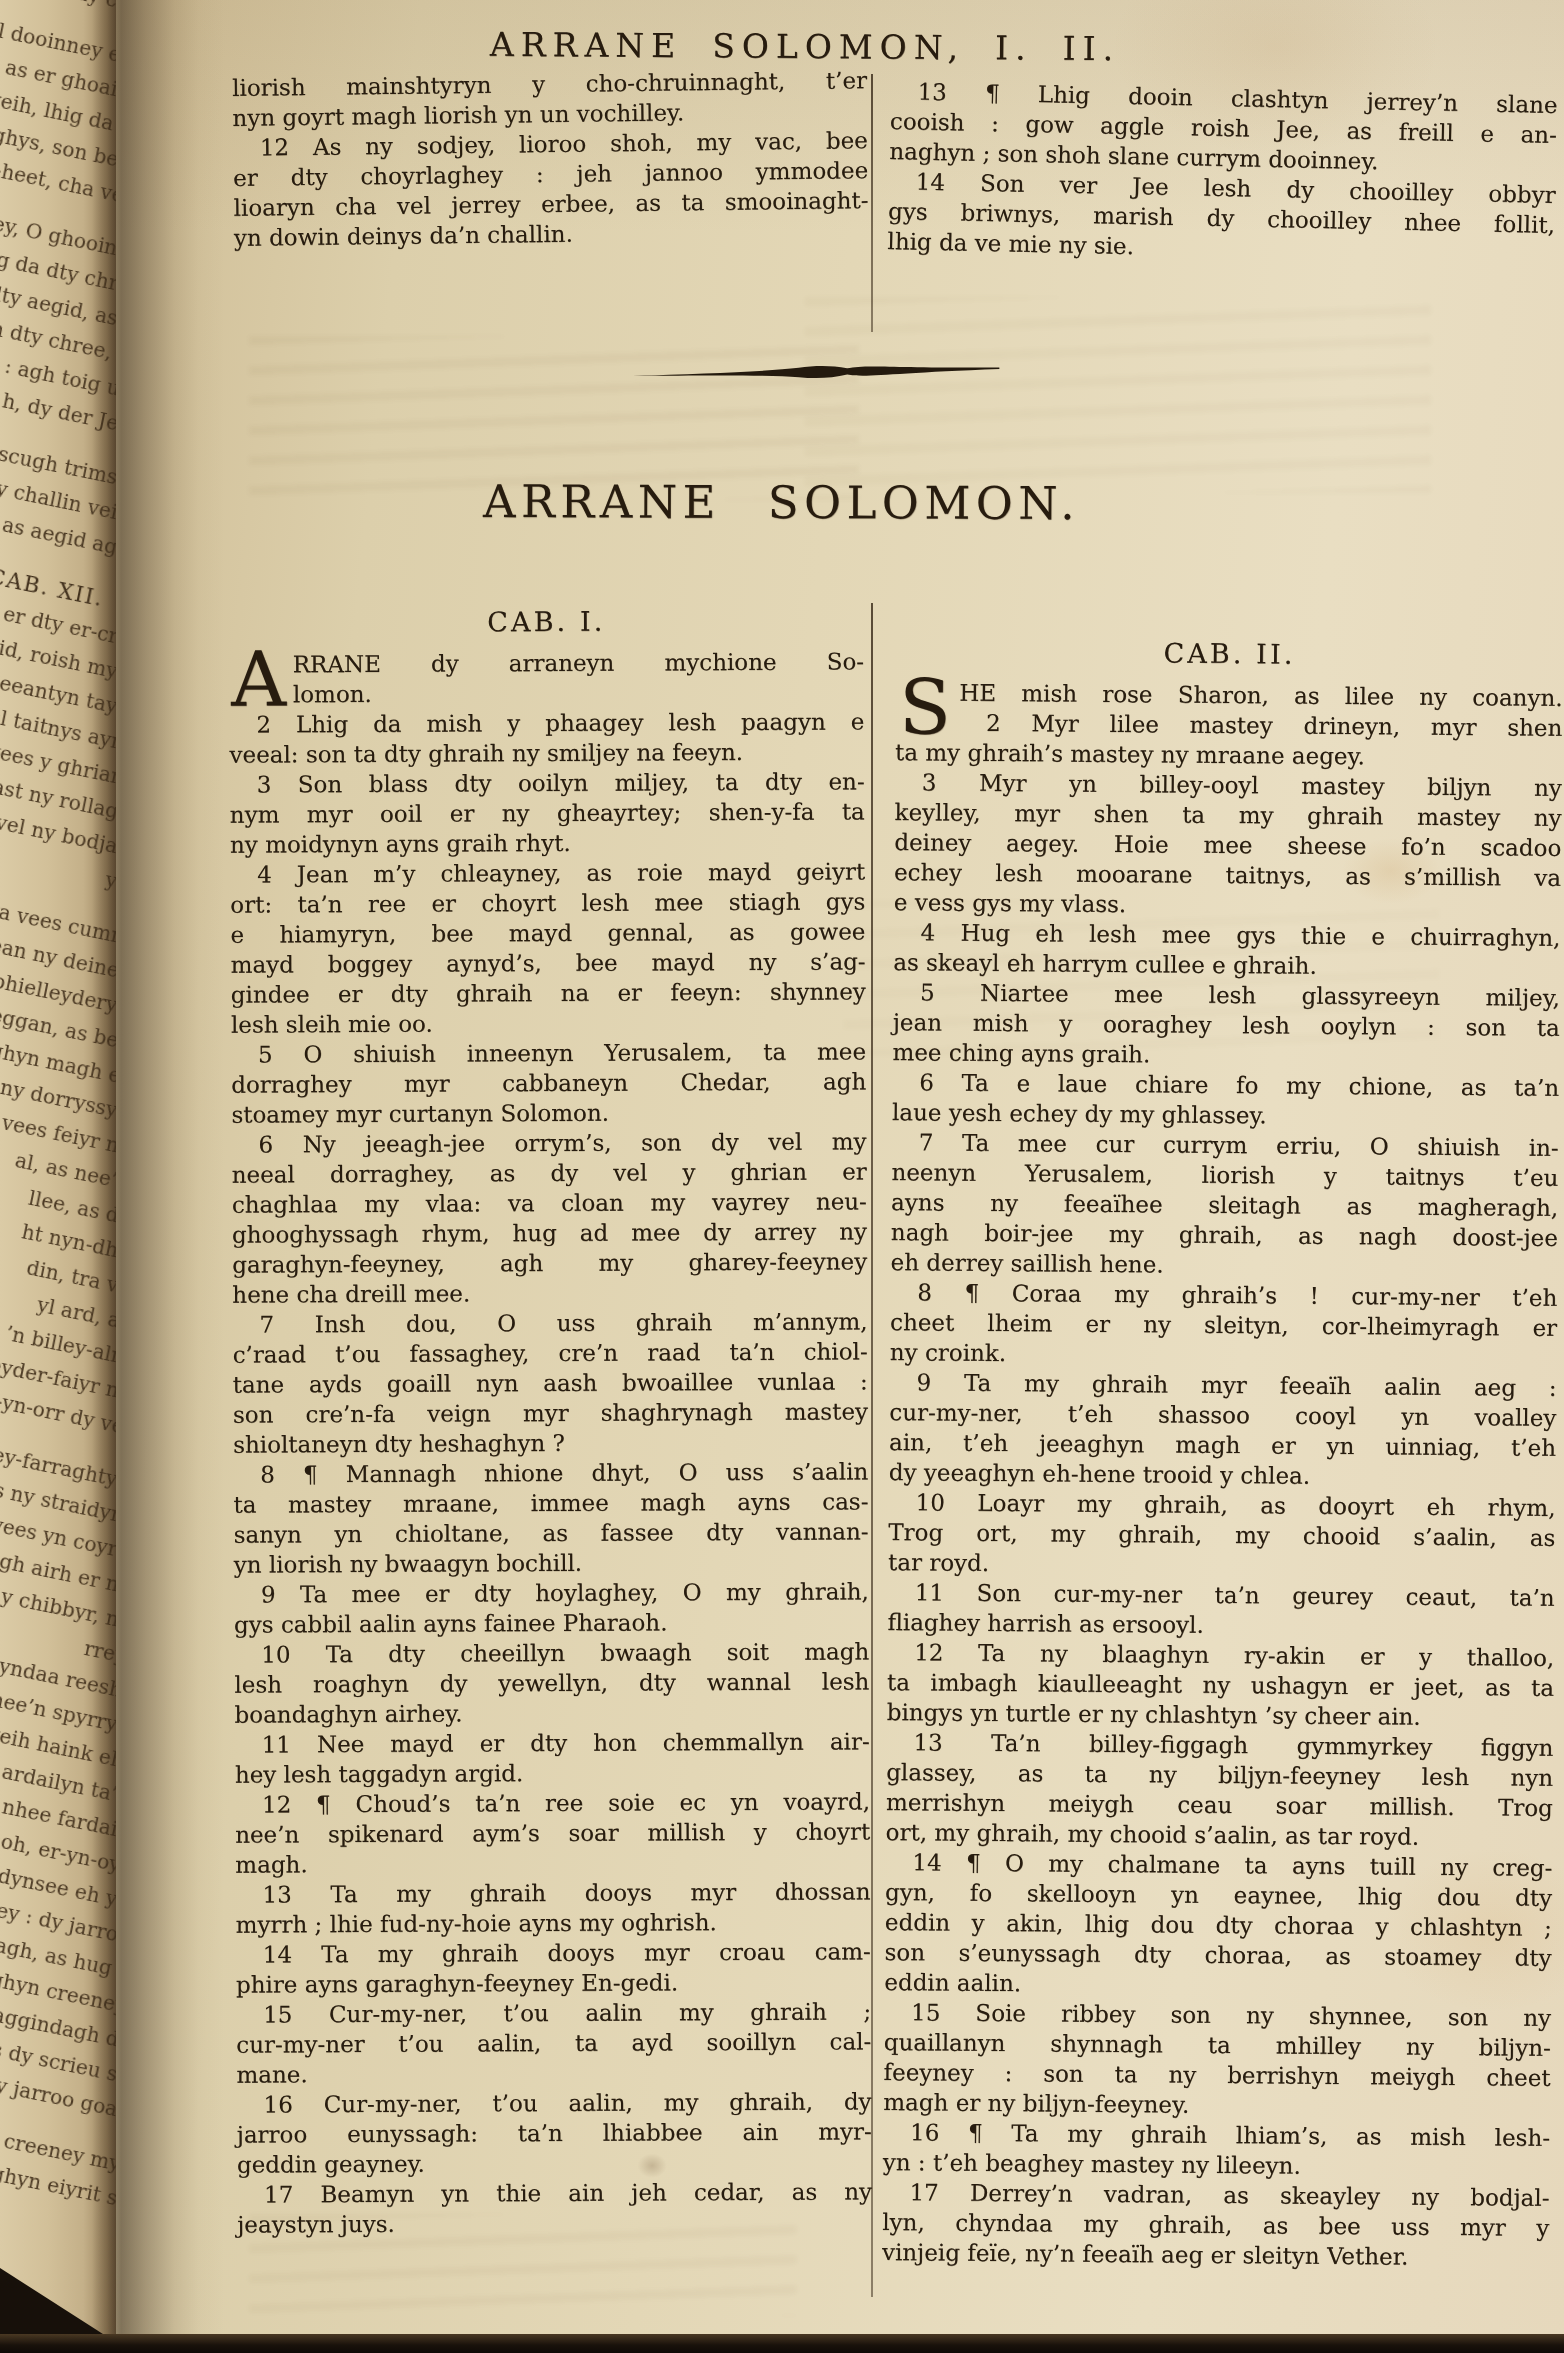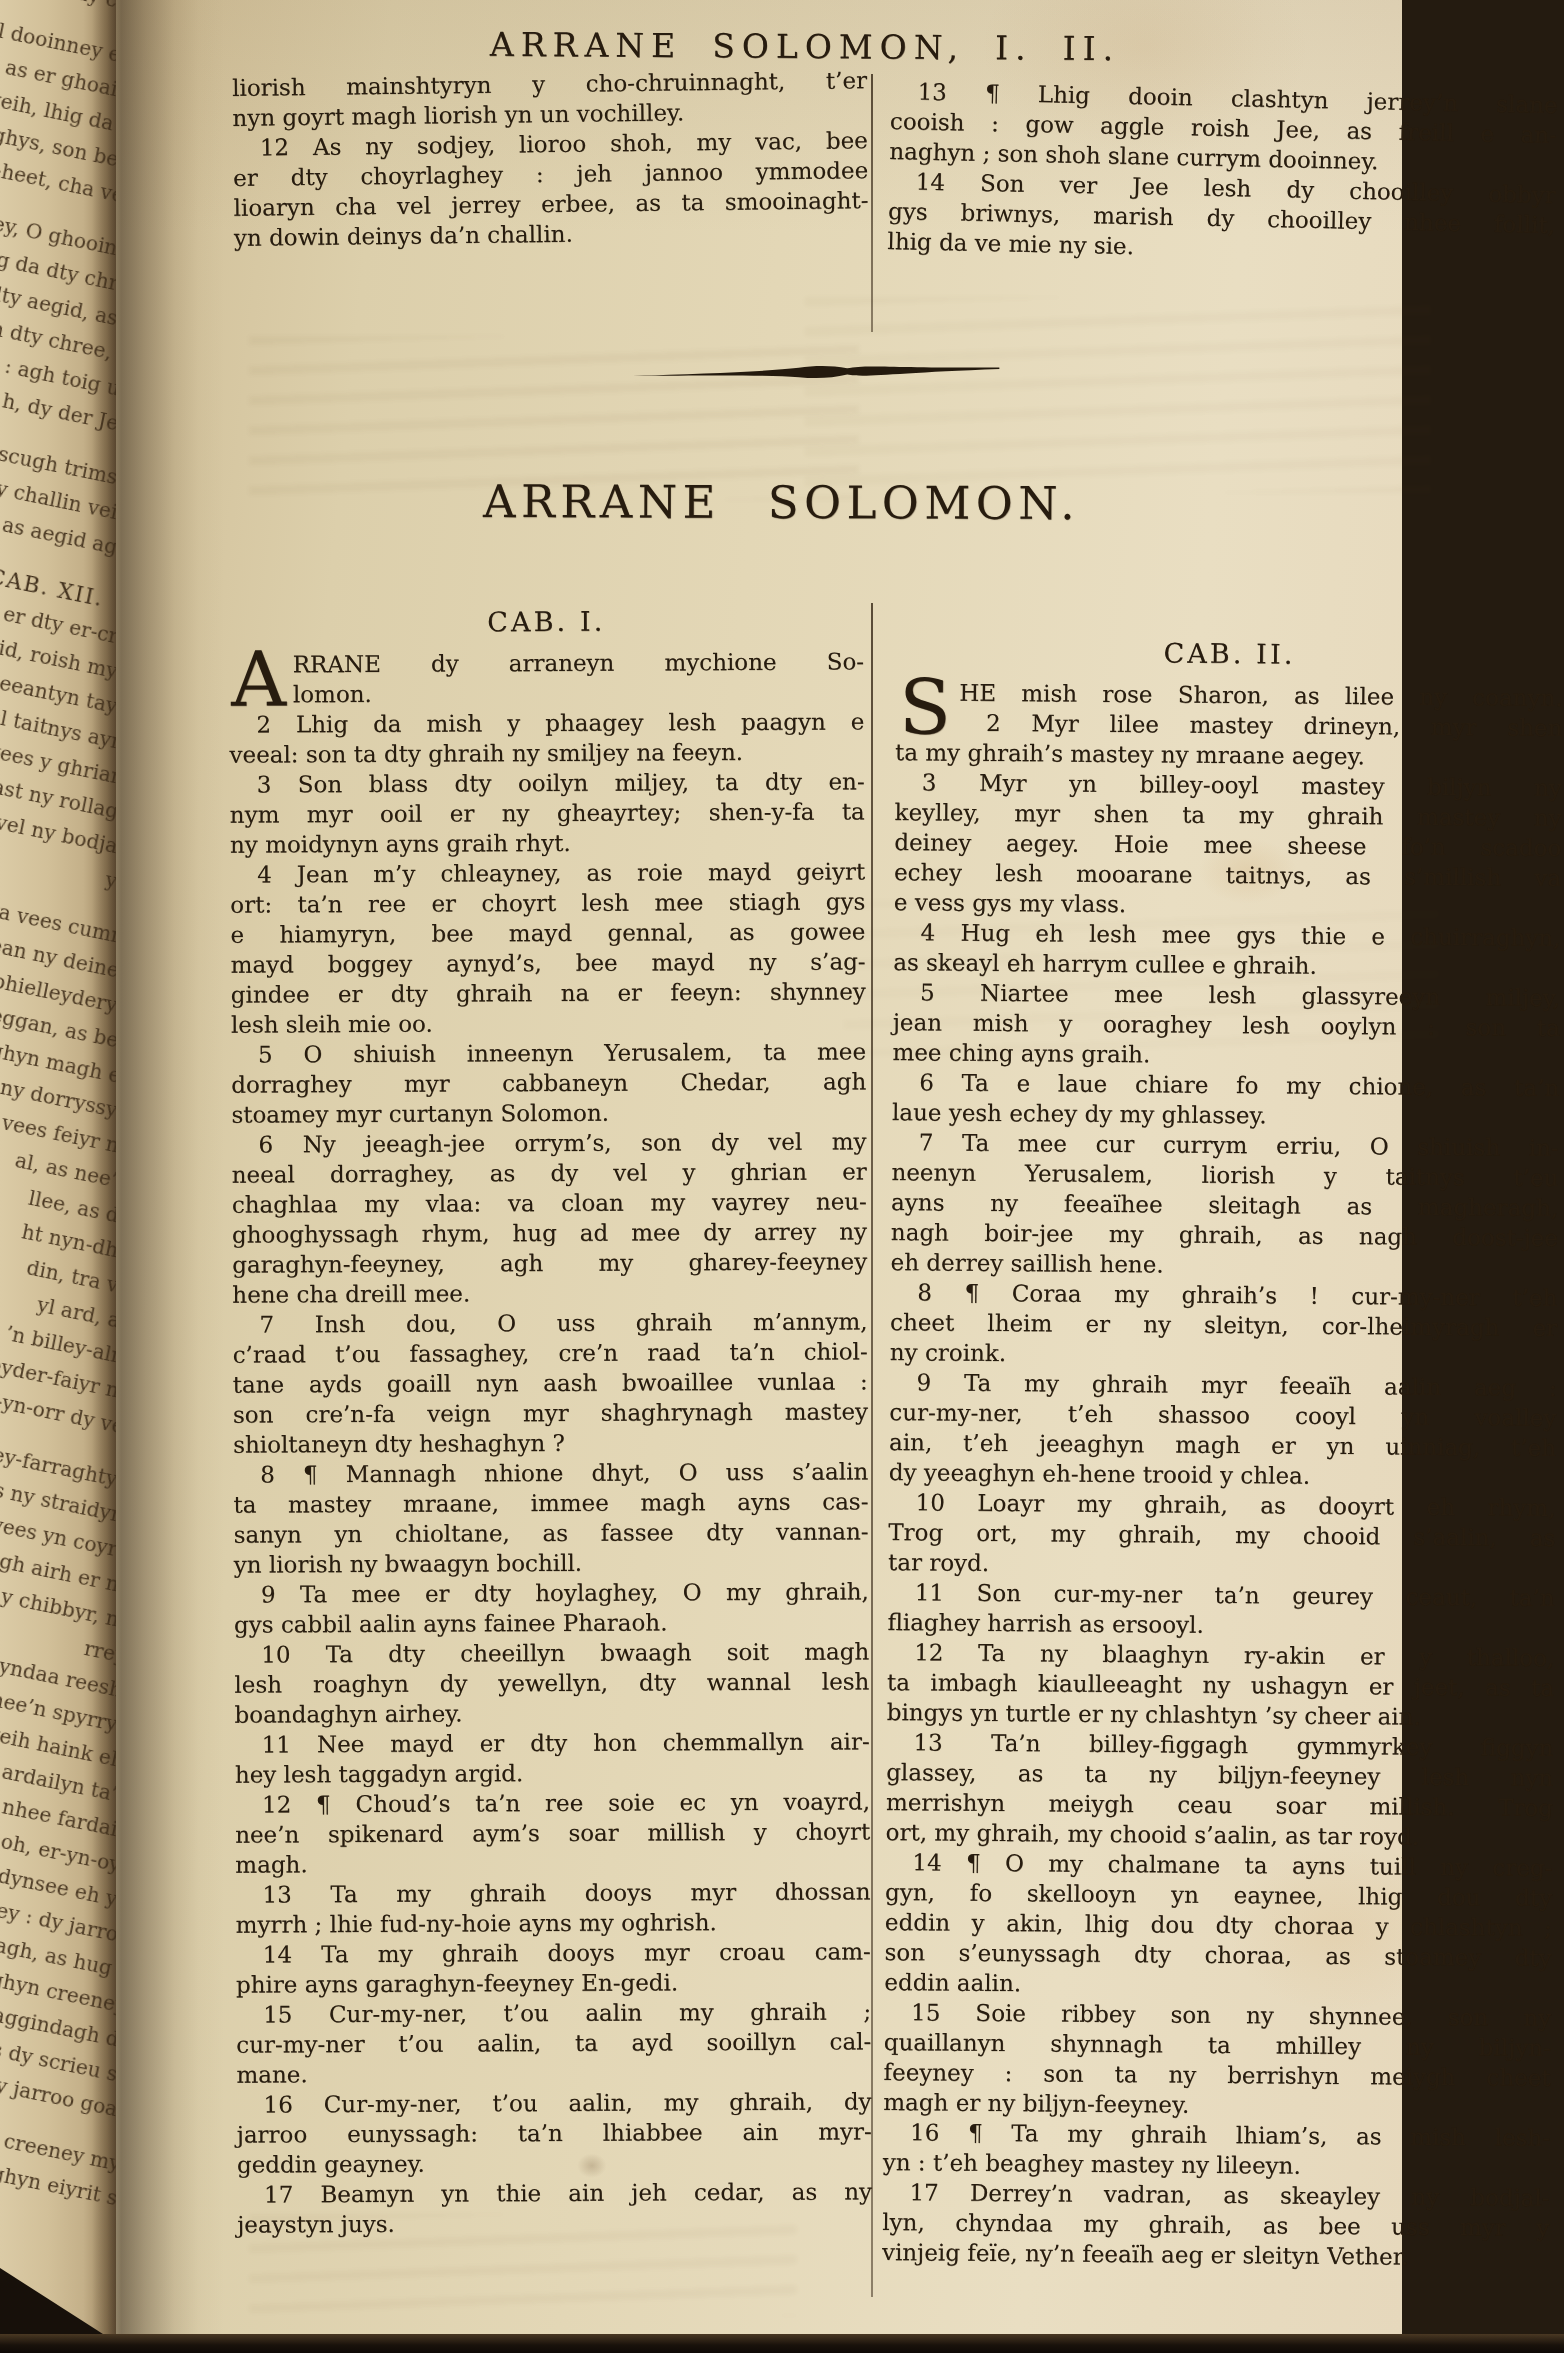--- a/index.html
+++ b/index.html
@@ -26,21 +26,21 @@
 
   
   .gutter {
     position:absolute; left:92px; top:0; width:133px; height:100%; pointer-events:none; z-index:5;
     background:linear-gradient(90deg, rgba(40,26,12,0) 0%, rgba(40,26,12,0.50) 22%,
       rgba(58,40,20,0.34) 40%, rgba(95,72,40,0.16) 62%, rgba(120,95,55,0.05) 80%, transparent 100%);
   }
 
   
   .page {
-    position:absolute; left:116px; top:0; width:1286px; height:2354px;
+    position:absolute; left:116px; top:0; width:1449px; height:2354px;
     background:
       radial-gradient(70px 47px at 88% 37%, rgba(190,140,70,0.16), transparent 70%),
       radial-gradient(20.3px 17px at 37% 92%, rgba(90,60,30,0.22), transparent 72%),
       radial-gradient(156px 117px at 95% 82%, rgba(205,155,85,0.13), transparent 70%),
       radial-gradient(235px 156px at 80% 2%, rgba(170,120,60,0.10), transparent 70%),
       linear-gradient(180deg, rgba(120,90,50,0.10) 0%, rgba(120,90,50,0) 10%),
       linear-gradient(96deg,#cfbd96 0%,#dccfab 18%,#e3d7b6 45%,#e9dec2 75%,#e6d8bc 100%);
     color:#271c0f;
   }
   .ghost { position:absolute; pointer-events:none; filter:blur(2.3px); opacity:.55;

